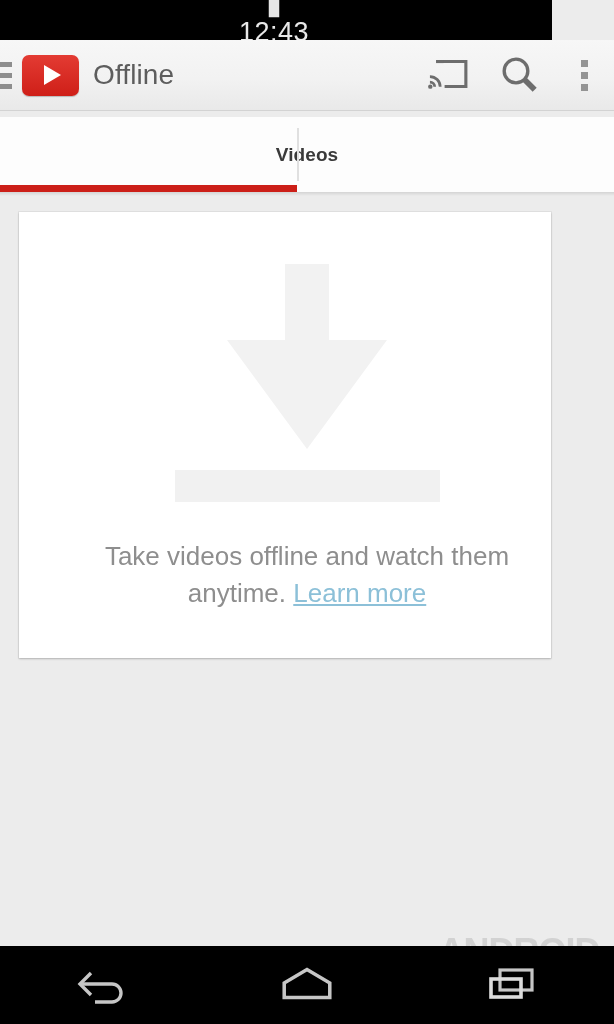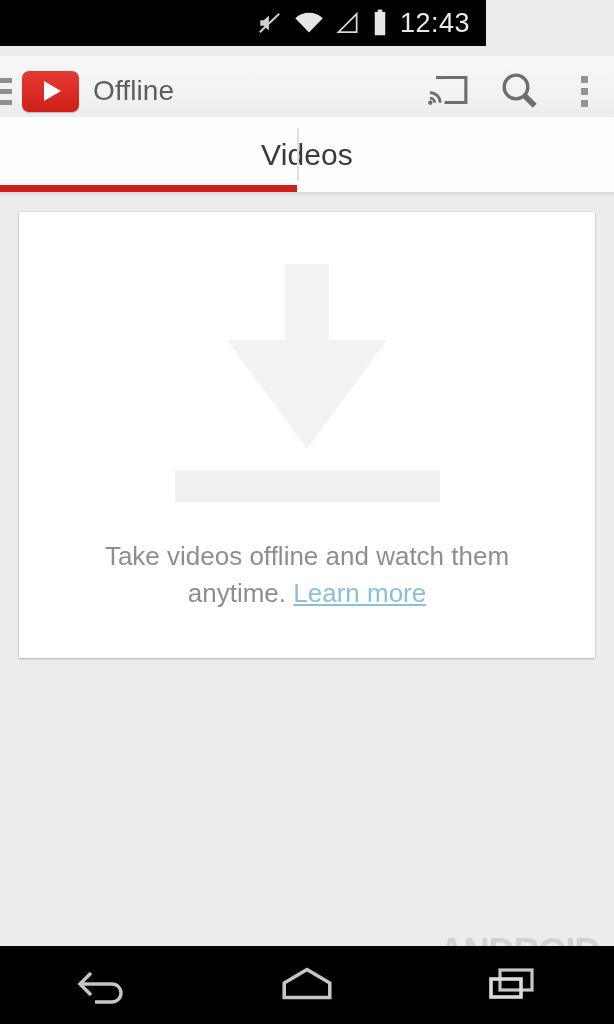--- a/index.html
+++ b/index.html
@@ -6,34 +6,35 @@
   html,body { width:614px; height:1024px; }
   body {
     font-family:"Liberation Sans", sans-serif;
     background:#ececec;
     overflow:hidden;
     position:relative;
   }
 
   
   #status-bar {
-    position:absolute; left:0; top:0; width:486px; height:46px;
+    position:absolute; left:0; top:0; width:552px; height:46px;
     background:#000000;
     display:flex; align-items:center; justify-content:flex-end;
     padding-right:16px;
+    flex-direction:column;
   }
   .sb-icon { display:flex; align-items:center; justify-content:center; margin-left:11px; }
   #status-clock {
     color:#e8e8e8; font-size:27px; letter-spacing:0.5px;
     margin-left:12px; line-height:1; font-weight:400;
   }
 
   
   #action-bar {
-    position:absolute; left:0; top:56px; width:614px; height:71px;
+    position:absolute; left:0; top:40px; width:614px; height:71px;
     background:linear-gradient(to bottom,#f7f7f7 0%,#f2f2f2 55%,#e9e9e9 100%);
     border-bottom:1px solid #d3d3d3;
     display:flex; align-items:center;
   }
   #drawer-button {
     width:12px; height:71px; position:relative; flex:0 0 12px;
     display:flex; flex-direction:column; justify-content:center; gap:6px;
     padding-left:0;
   }
   #drawer-button span { display:block; height:5px; background:#8e8e8e; width:13px; margin-left:-1px;}
@@ -68,37 +69,37 @@
   
   #tab-bar {
     position:absolute; left:0; top:117px; width:614px; height:75px;
     background:#fdfdfd;
     display:flex;
   }
   .tab {
     flex:1 1 0; height:75px; display:flex; align-items:center; justify-content:center;
     position:relative; cursor:pointer; background:transparent; border:none;
   }
-  .tab-label { font-size:30px; color:#3a3a3a; font-weight:400; letter-spacing:0.1px; }
+  .tab-label { font-size:19px; color:#3a3a3a; font-weight:700; letter-spacing:0.1px; }
   #tab-divider {
     position:absolute; left:297px; top:128px; width:2px; height:53px;
     background:#e0e0e0;
   }
   #tab-indicator {
     position:absolute; left:0; top:185px; width:297px; height:7px;
     background:#cc1f18;
   }
   #tab-bar-shadow {
     position:absolute; left:0; top:192px; width:614px; height:4px;
     background:linear-gradient(to bottom,rgba(0,0,0,0.10),rgba(0,0,0,0));
   }
 
   
   #offline-card {
-    position:absolute; left:19px; top:212px; width:576px; height:446px;
+    position:absolute; left:19px; top:212px; width:532px; height:446px;
     background:#ffffff;
     box-shadow:0 1px 2px rgba(0,0,0,0.22), 0 0 0 1px rgba(0,0,0,0.04);
   }
   #download-arrow {
     position:absolute; left:0; top:52px; width:576px; height:185px;
   }
   #thumb-placeholder {
     position:absolute; left:156px; top:258px; width:265px; height:32px;
     background:#f1f1f1;
   }

